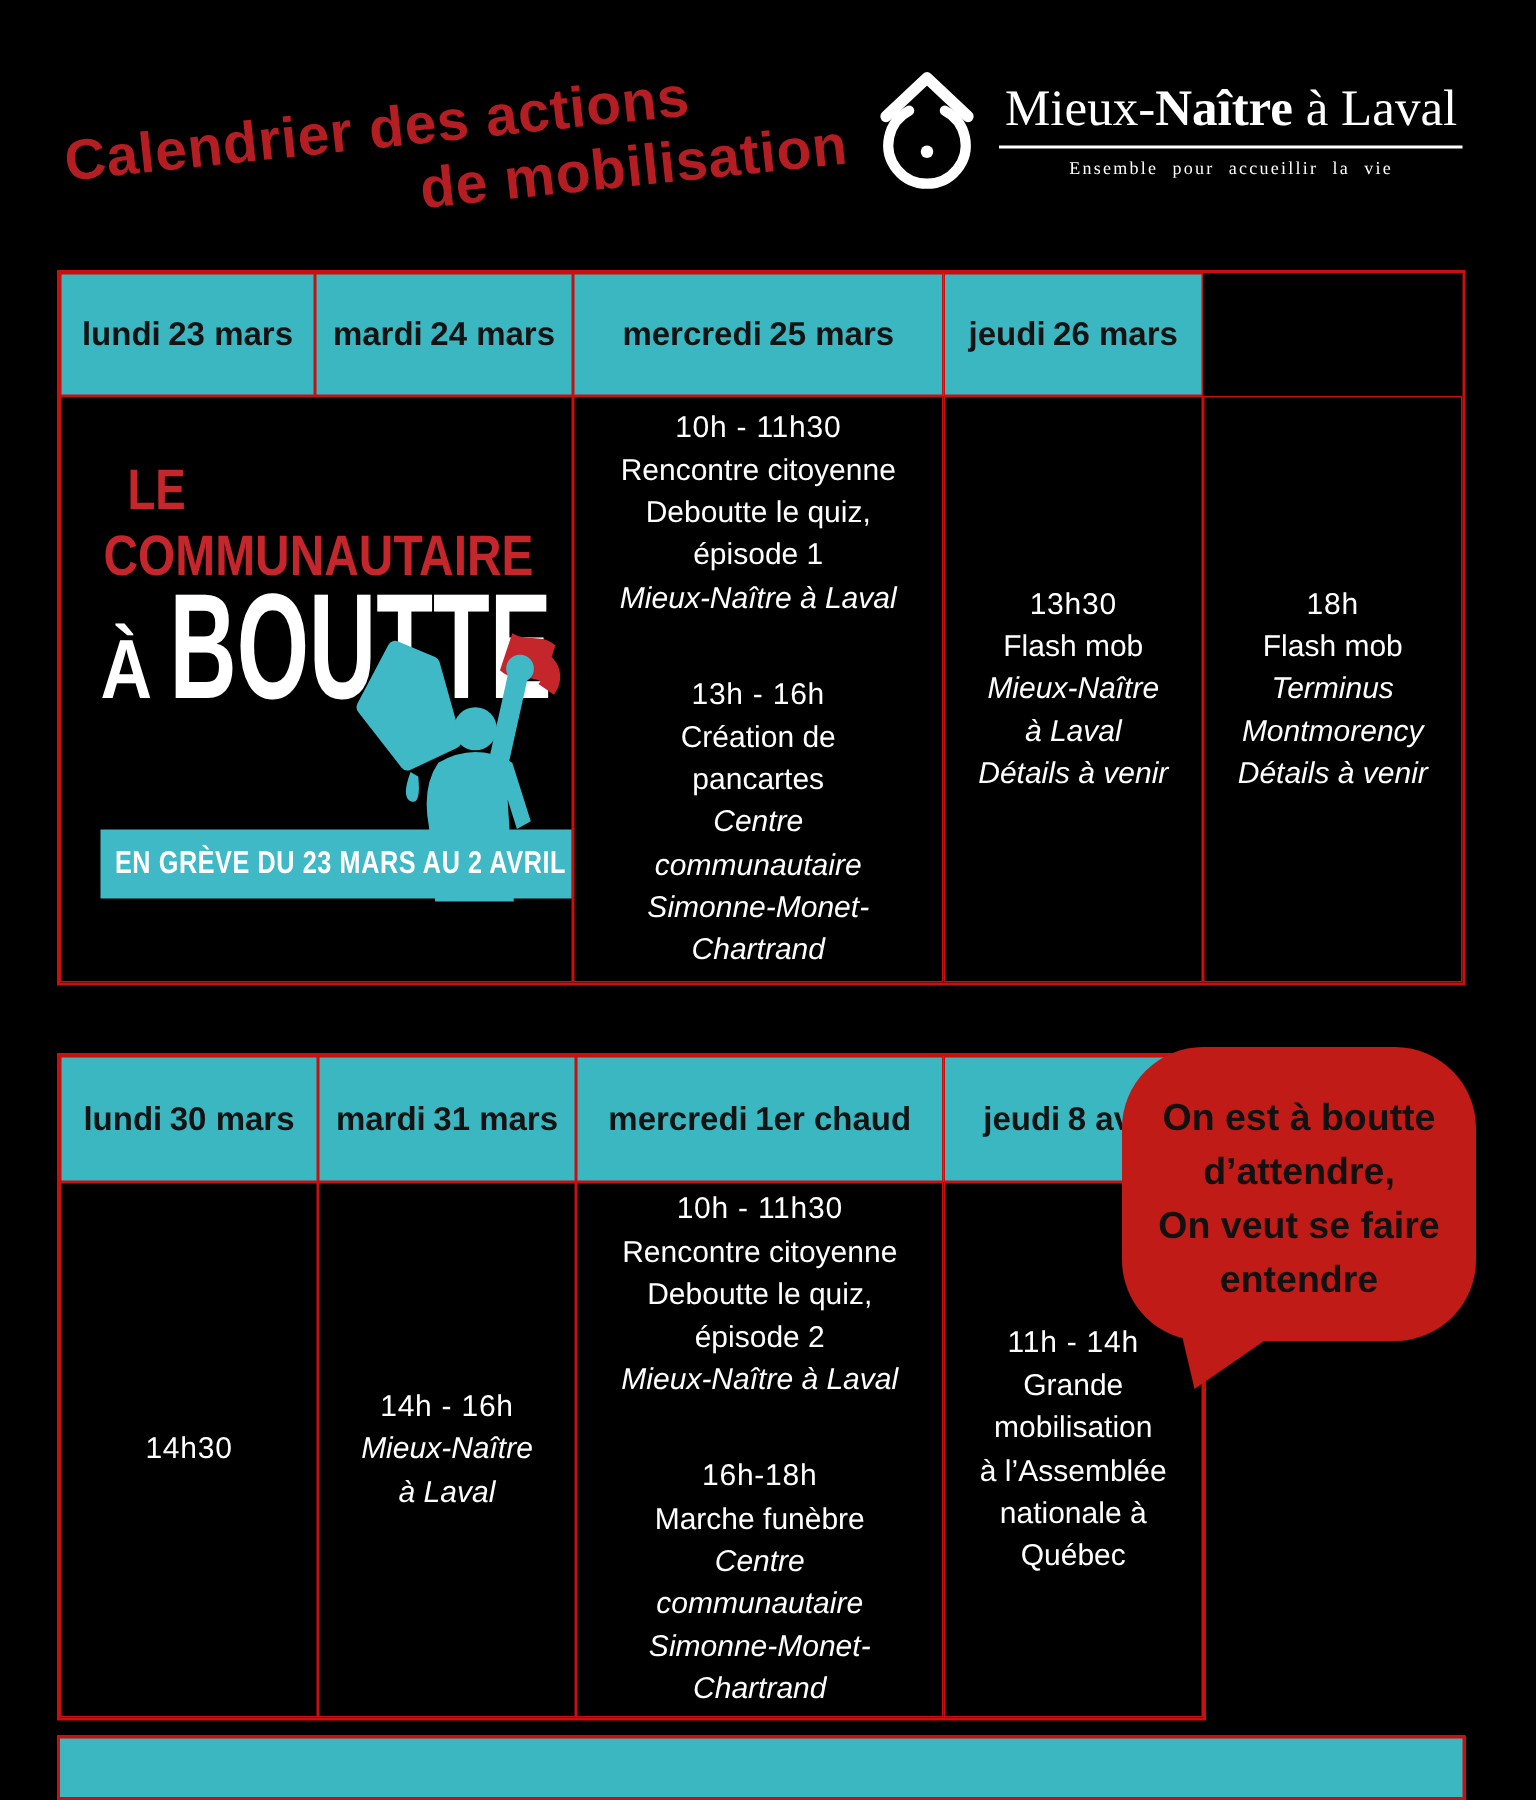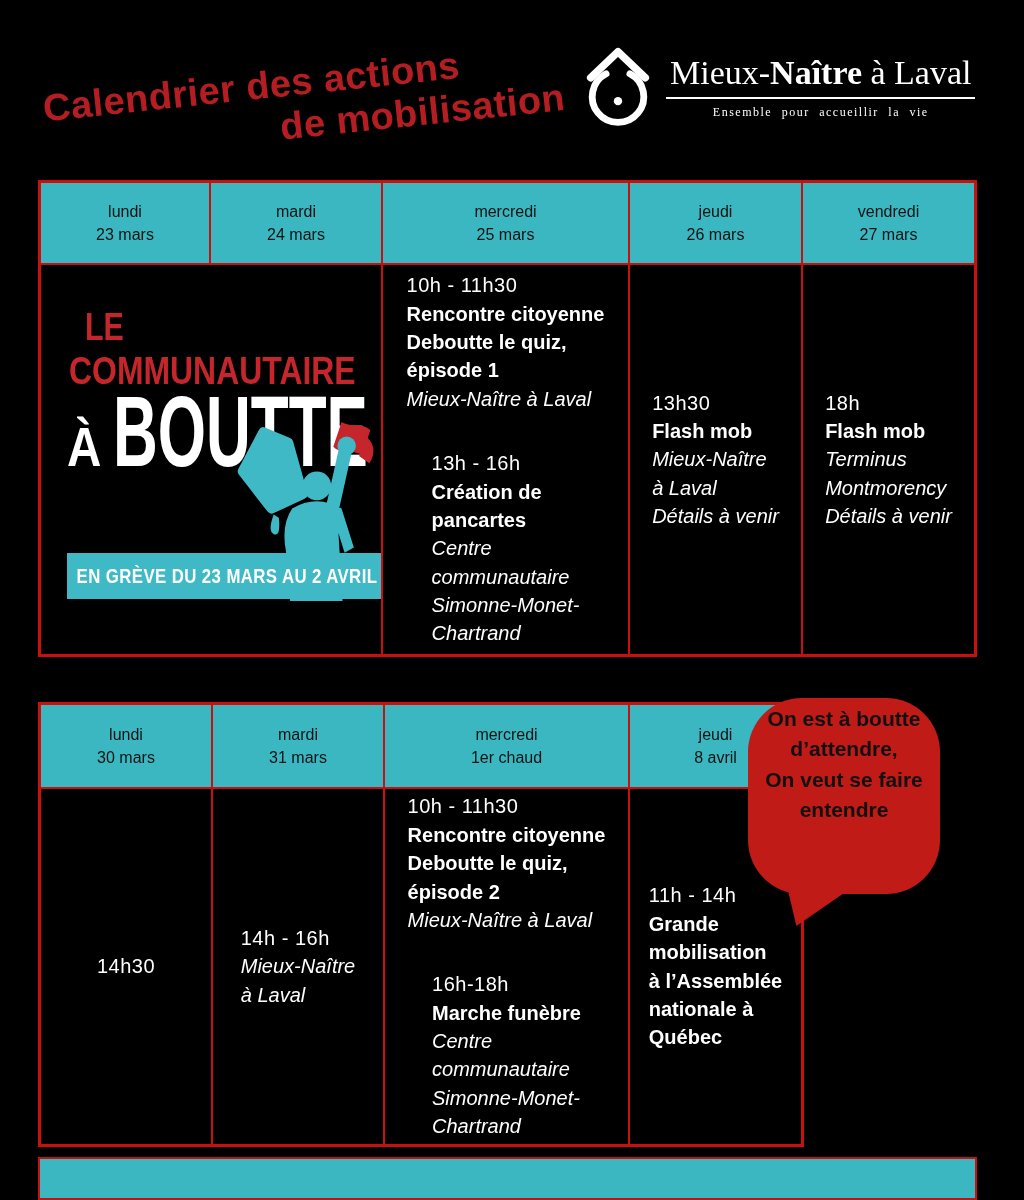--- a/index.html
+++ b/index.html
@@ -33,35 +33,35 @@
     letter-spacing:1.5px; word-spacing:5px; margin-top:6px; white-space:nowrap;
   }
 
   
   .week{ position:absolute; display:grid; border:2px solid var(--border-red); background:#000; }
   #week1{ left:38px; top:180px; grid-template-columns:170px 172px 247px 173px 173px; grid-template-rows:82px 391px; }
   #week2{ left:38px; top:702px; grid-template-columns:172px 172px 245px 173px; grid-template-rows:84px 357px; }
 
   .day-header{
     grid-row:1; background:var(--teal); border:1px solid var(--border-red);
-    display:flex; flex-direction:column; align-items:center; justify-content:center; gap:5px;
-    color:var(--header-text); font-weight:400; font-size:16px; line-height:1.1; text-align:center;
+    display:flex; flex-direction:row; align-items:center; justify-content:center; gap:5px;
+    color:var(--header-text); font-weight:700; font-size:22px; line-height:1.1; text-align:center;
   }
 
   .cell{
     grid-row:2; background:#000; border:1px solid var(--border-red);
     color:var(--text-light); display:flex; flex-direction:column; align-items:center; justify-content:center;
-    font-size:20px; line-height:1.42; padding:8px 10px; overflow:hidden;
+    text-align:center; font-size:20px; line-height:1.42; padding:8px 10px; overflow:hidden;
   }
   .c1{grid-column:1}.c2{grid-column:2}.c3{grid-column:3}.c4{grid-column:4}.c5{grid-column:5}
   .two-events{ gap:36px; }
   .event{ display:flex; flex-direction:column; }
   .line{ white-space:pre-line; }
   .line.time{ font-weight:400; letter-spacing:.5px; }
-  .line.bold{ font-weight:700; }
+  .line.bold{ font-weight:400; }
   .line.italic{ font-style:italic; }
 
   
   .poster-cell{ grid-column:1/3; grid-row:2; position:relative; padding:0; overflow:hidden; }
   .p-le{
     position:absolute; left:44px; top:36px; color:var(--poster-red);
     font-weight:900; font-size:38px; transform:scaleX(.8); transform-origin:left top; z-index:1;
   }
   .p-comm{
     position:absolute; left:28px; top:80px; color:var(--poster-red);
@@ -80,23 +80,23 @@
   .p-banner{
     position:absolute; left:26px; top:288px; z-index:3;
     display:inline-block; background:var(--silhouette-teal); color:#fff;
     font-weight:900; font-size:21px; letter-spacing:.5px; padding:8px 12px;
     transform:scaleX(.8); transform-origin:left top; white-space:nowrap;
   }
 
   
   .bubble{ position:absolute; left:748px; top:698px; z-index:10; width:230px; }
   .bubble-body{
-    width:192px; height:196px; background:var(--bubble-red); border-radius:54px;
-    display:flex; flex-direction:column; align-items:center; justify-content:flex-start;
-    padding-top:6px; color:var(--bubble-text); font-weight:700; font-size:21px; line-height:1.45; text-align:center;
+    width:236px; height:196px; background:var(--bubble-red); border-radius:54px;
+    display:flex; flex-direction:column; align-items:center; justify-content:center;
+    padding-top:6px; color:var(--bubble-text); font-weight:700; font-size:25px; line-height:1.45; text-align:center;
   }
   .bubble-tail{
     position:absolute; left:38px; top:184px; width:74px; height:44px;
     background:var(--bubble-red); clip-path:polygon(0 0,100% 0,14% 100%);
   }
 
   
   .bottom-strip{
     position:absolute; left:38px; top:1157px; width:939px; height:43px;
     background:var(--teal); border:2px solid var(--border-red);
@@ -189,24 +189,20 @@
         <div>24 mars</div>
       </div>
       <div class="day-header">
         <div>mercredi</div>
         <div>25 mars</div>
       </div>
       <div class="day-header">
         <div>jeudi</div>
         <div>26 mars</div>
       </div>
-      <div class="day-header">
-        <div>vendredi</div>
-        <div>27 mars</div>
-      </div>
     </div>
 
   <div class="week" id="week2">
     <div class="cell c1">
         <div class="event">
           <div class="line time">14h30</div>
         </div>
       </div>
     <div class="cell c2">
         <div class="event">

